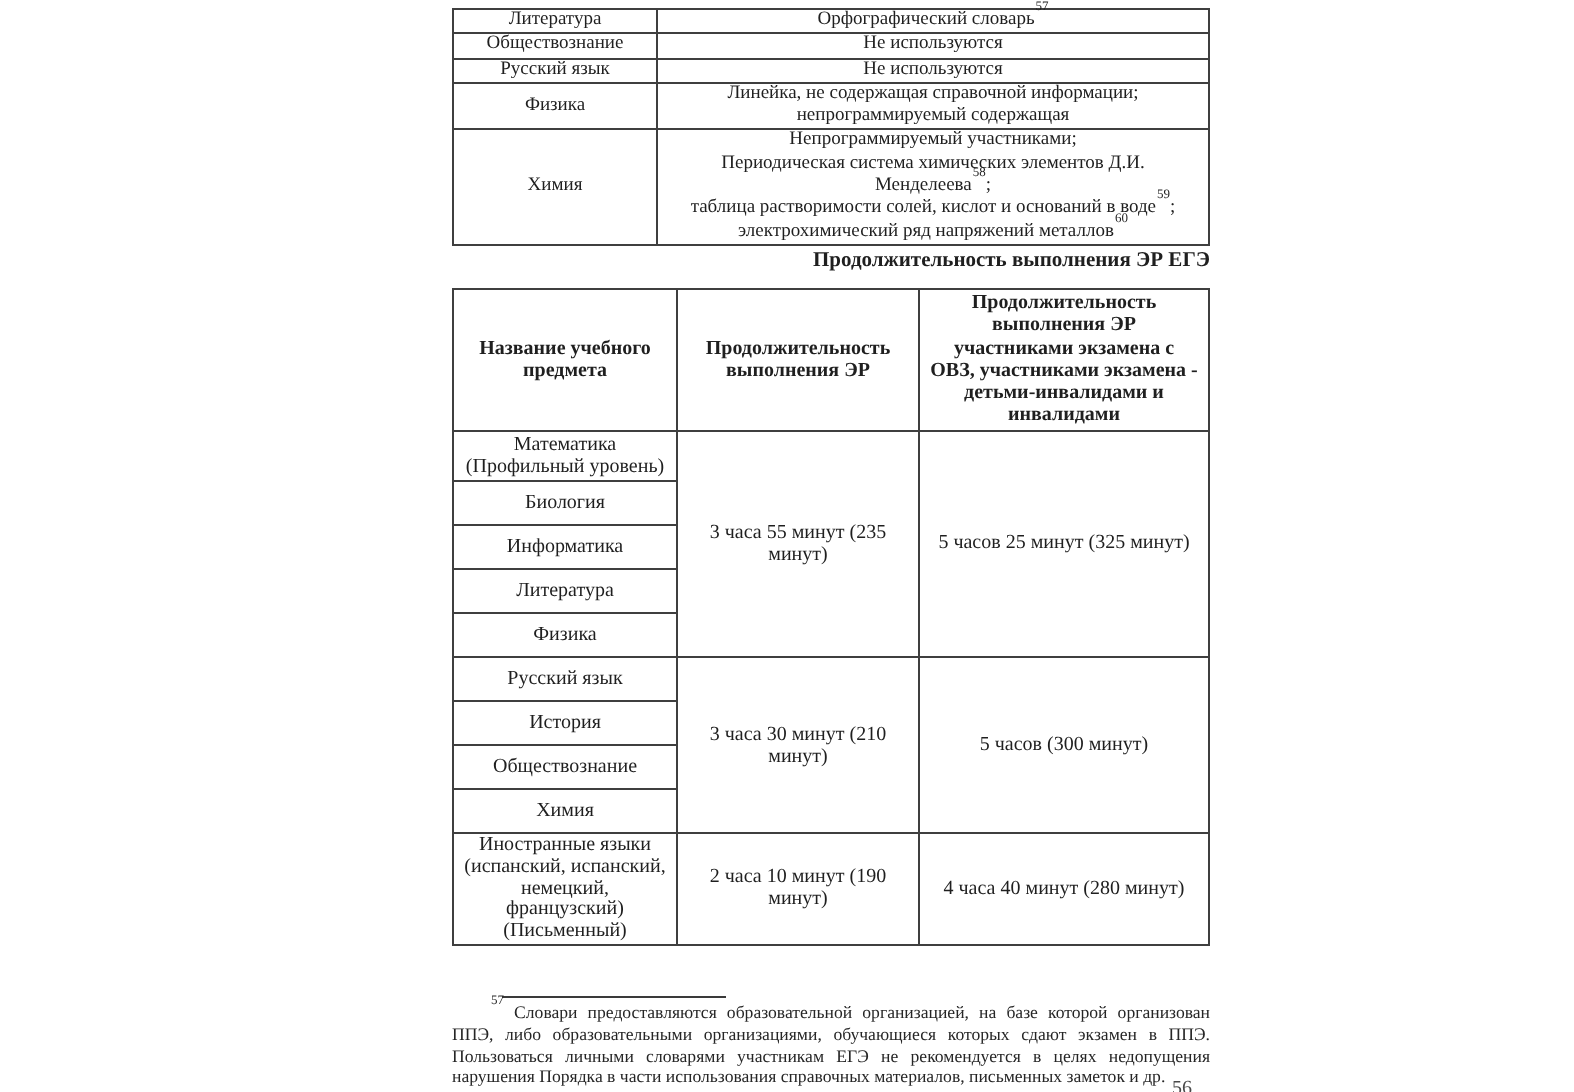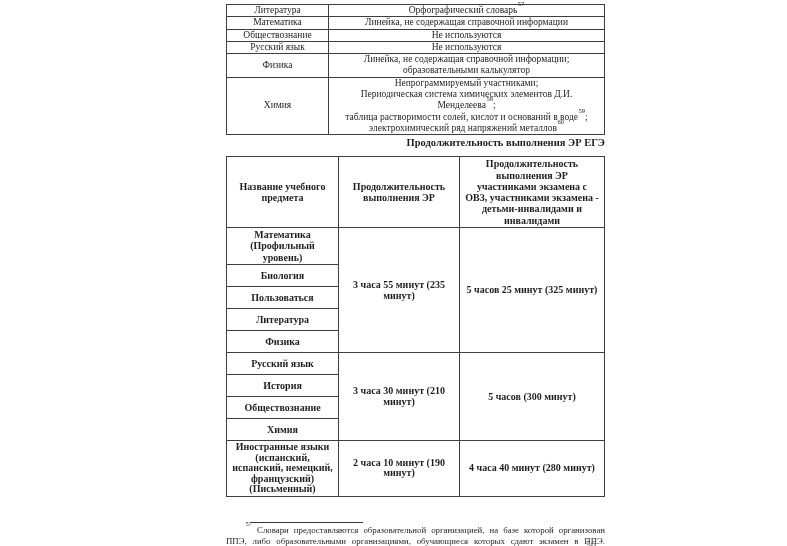--- a/index.html
+++ b/index.html
@@ -50,21 +50,21 @@
     border-collapse: collapse;
     width: 100%;
     font-size: 10px;
     line-height: 11.3px;
     text-align: center;
   }
   table.t2 th, table.t2 td {
     border: 1px solid #3f3f3f;
     padding: 1px 5px;
     vertical-align: middle;
-    font-weight: bold;
+    font-weight: normal;
   }
   table.t2 th { font-weight: bold; height: 50px; font-family: Liberation Serif, serif; }
   table.t2 col.c1 { width: 112px; }
   table.t2 col.c2 { width: 121px; }
   table.t2 tr.subject-row { height: 22px; }
   table.t2 tr.subject-row-tall { height: 41px; line-height: 10.6px; }
 
   
   .footnotes { margin-top: 25px; }
   .fn-rule {
@@ -100,42 +100,36 @@
 
     <table class="t1">
       <tbody>
           <tr>
             <td class="subj">Литература</td>
             <td>
               <div>Орфографический словарь<sup class="fnref">57</sup></div>
             </td>
           </tr>
           <tr>
-            <td class="subj">Математика</td>
-            <td>
-              <div>Линейка, не содержащая справочной информации</div>
-            </td>
-          </tr>
-          <tr>
             <td class="subj">Обществознание</td>
             <td>
               <div>Не используются</div>
             </td>
           </tr>
           <tr>
             <td class="subj">Русский язык</td>
             <td>
               <div>Не используются</div>
             </td>
           </tr>
           <tr>
             <td class="subj">Физика</td>
             <td>
               <div>Линейка, не содержащая справочной информации;</div>
-              <div>образовательными калькулятор</div>
+              <div>непрограммируемый содержащая</div>
             </td>
           </tr>
           <tr>
             <td class="subj">Химия</td>
             <td>
               <div>Непрограммируемый участниками;</div>
               <div>Периодическая система химических элементов Д.И. Менделеева<sup class="fnref">58</sup>;</div>
               <div>таблица растворимости солей, кислот и оснований в воде<sup class="fnref">59</sup>;</div>
               <div>электрохимический ряд напряжений металлов<sup class="fnref">60</sup></div>
             </td>
@@ -161,21 +155,21 @@
       <tbody>
           <tr class="subject-row">
             <td>Математика (Профильный уровень)</td>
             <td rowspan="5">3 часа 55 минут (235 минут)</td>
             <td rowspan="5">5 часов 25 минут (325 минут)</td>
           </tr>
           <tr class="subject-row">
             <td>Биология</td>
           </tr>
           <tr class="subject-row">
-            <td>Пользоваться</td>
+            <td>Информатика</td>
           </tr>
           <tr class="subject-row">
             <td>Литература</td>
           </tr>
           <tr class="subject-row">
             <td>Физика</td>
           </tr>
           <tr class="subject-row">
             <td>Русский язык</td>
             <td rowspan="4">3 часа 30 минут (210 минут)</td>

